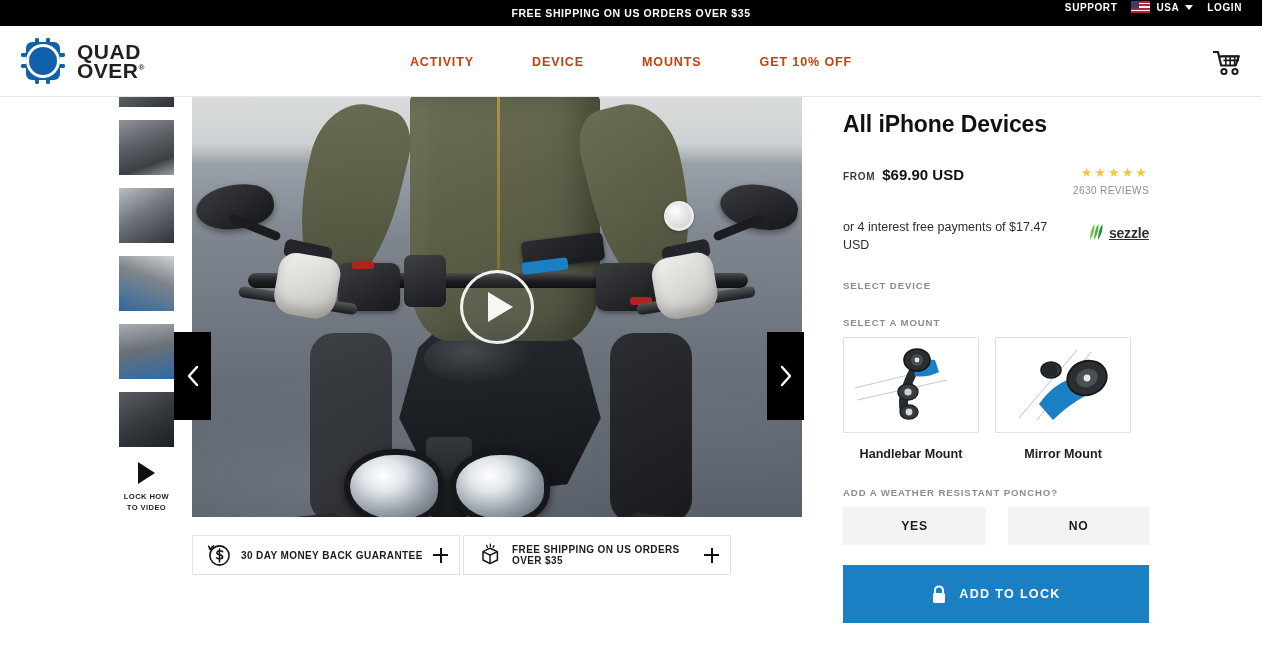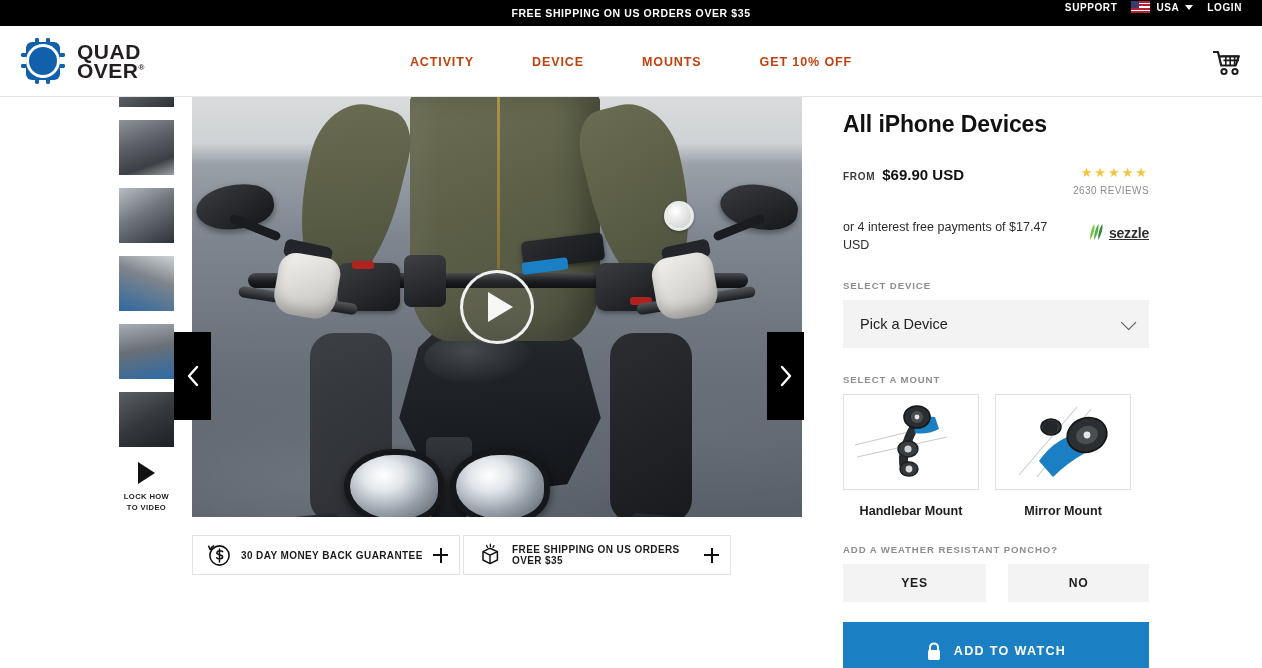--- a/index.html
+++ b/index.html
@@ -544,24 +544,20 @@
           <svg width="17" height="19" viewBox="0 0 17 19">
             <path d="M3 17 C3 10 5 4 7.5 1 C8 6 6.5 12 3 17 Z" fill="#7ac143"></path>
             <path d="M7 17 C7 10 9 4 11.5 1 C12 6 10.5 12 7 17 Z" fill="#4caf50"></path>
             <path d="M11 17 C11 10 13 4 15.5 1 C16 6 14.5 12 11 17 Z" fill="#2e8b3d"></path>
           </svg>
           <span class="sezzle-word">sezzle</span>
         </div>
       </div>
 
       <div class="field-label">SELECT DEVICE</div>
-      <div class="select">
-        <span class="select-value">Pick a Device</span>
-        <span class="chev"></span>
-      </div>
 
       <div class="field-label">SELECT A MOUNT</div>
       <div class="mounts">
         <div class="mount">
           <div class="mount-box">
             <svg width="120" height="86" viewBox="0 0 120 86">
               <path d="M4 46 L86 26 M6 58 L96 38" stroke="#c9cbcd" stroke-width="1.1" fill="none"></path>
               <path d="M54 72 q-4 -14 2 -28 q4 -12 10 -20" stroke="#2a2d30" stroke-width="9" fill="none" stroke-linecap="round"></path>
               <ellipse cx="58" cy="70" rx="9" ry="7" fill="#36393c" stroke="#1c1e20" stroke-width="1.4"></ellipse>
               <circle cx="58" cy="70" r="3.4" fill="#d8dadc"></circle>
@@ -595,17 +591,17 @@
       <div class="yesno">
         <div class="yn-btn">YES</div>
         <div class="yn-btn">NO</div>
       </div>
 
       <div class="atc">
         <svg width="16" height="19" viewBox="0 0 16 19">
           <path d="M4 8 V5.4 a4 4 0 0 1 8 0 V8" fill="none" stroke="#fff" stroke-width="2"></path>
           <rect x="2" y="8" width="12" height="10" rx="1.4" fill="#fff"></rect>
         </svg>
-        <span class="atc-label">ADD TO WATCH</span>
+        <span class="atc-label">ADD TO LOCK</span>
       </div>
     </div>
   </div>
 </div>
 
 </body></html>

